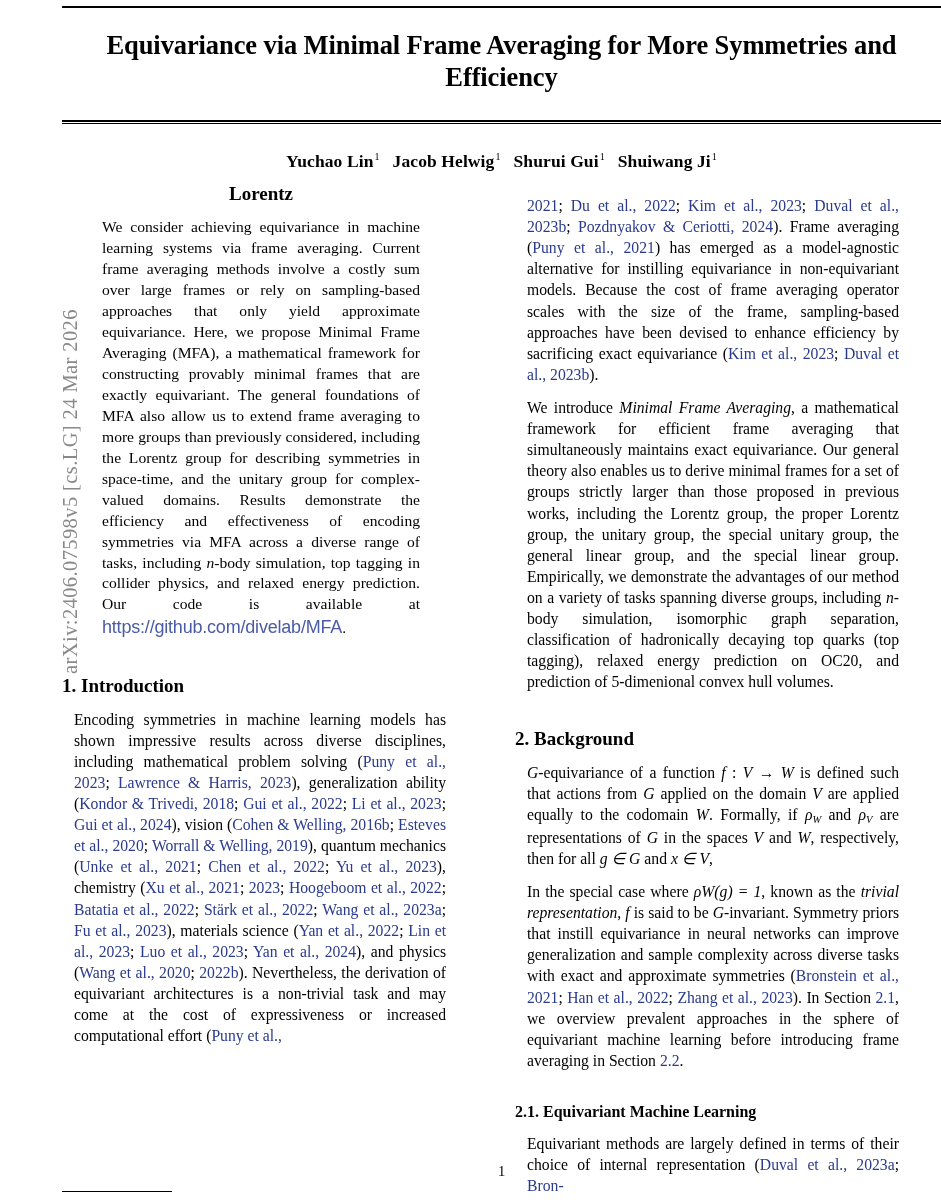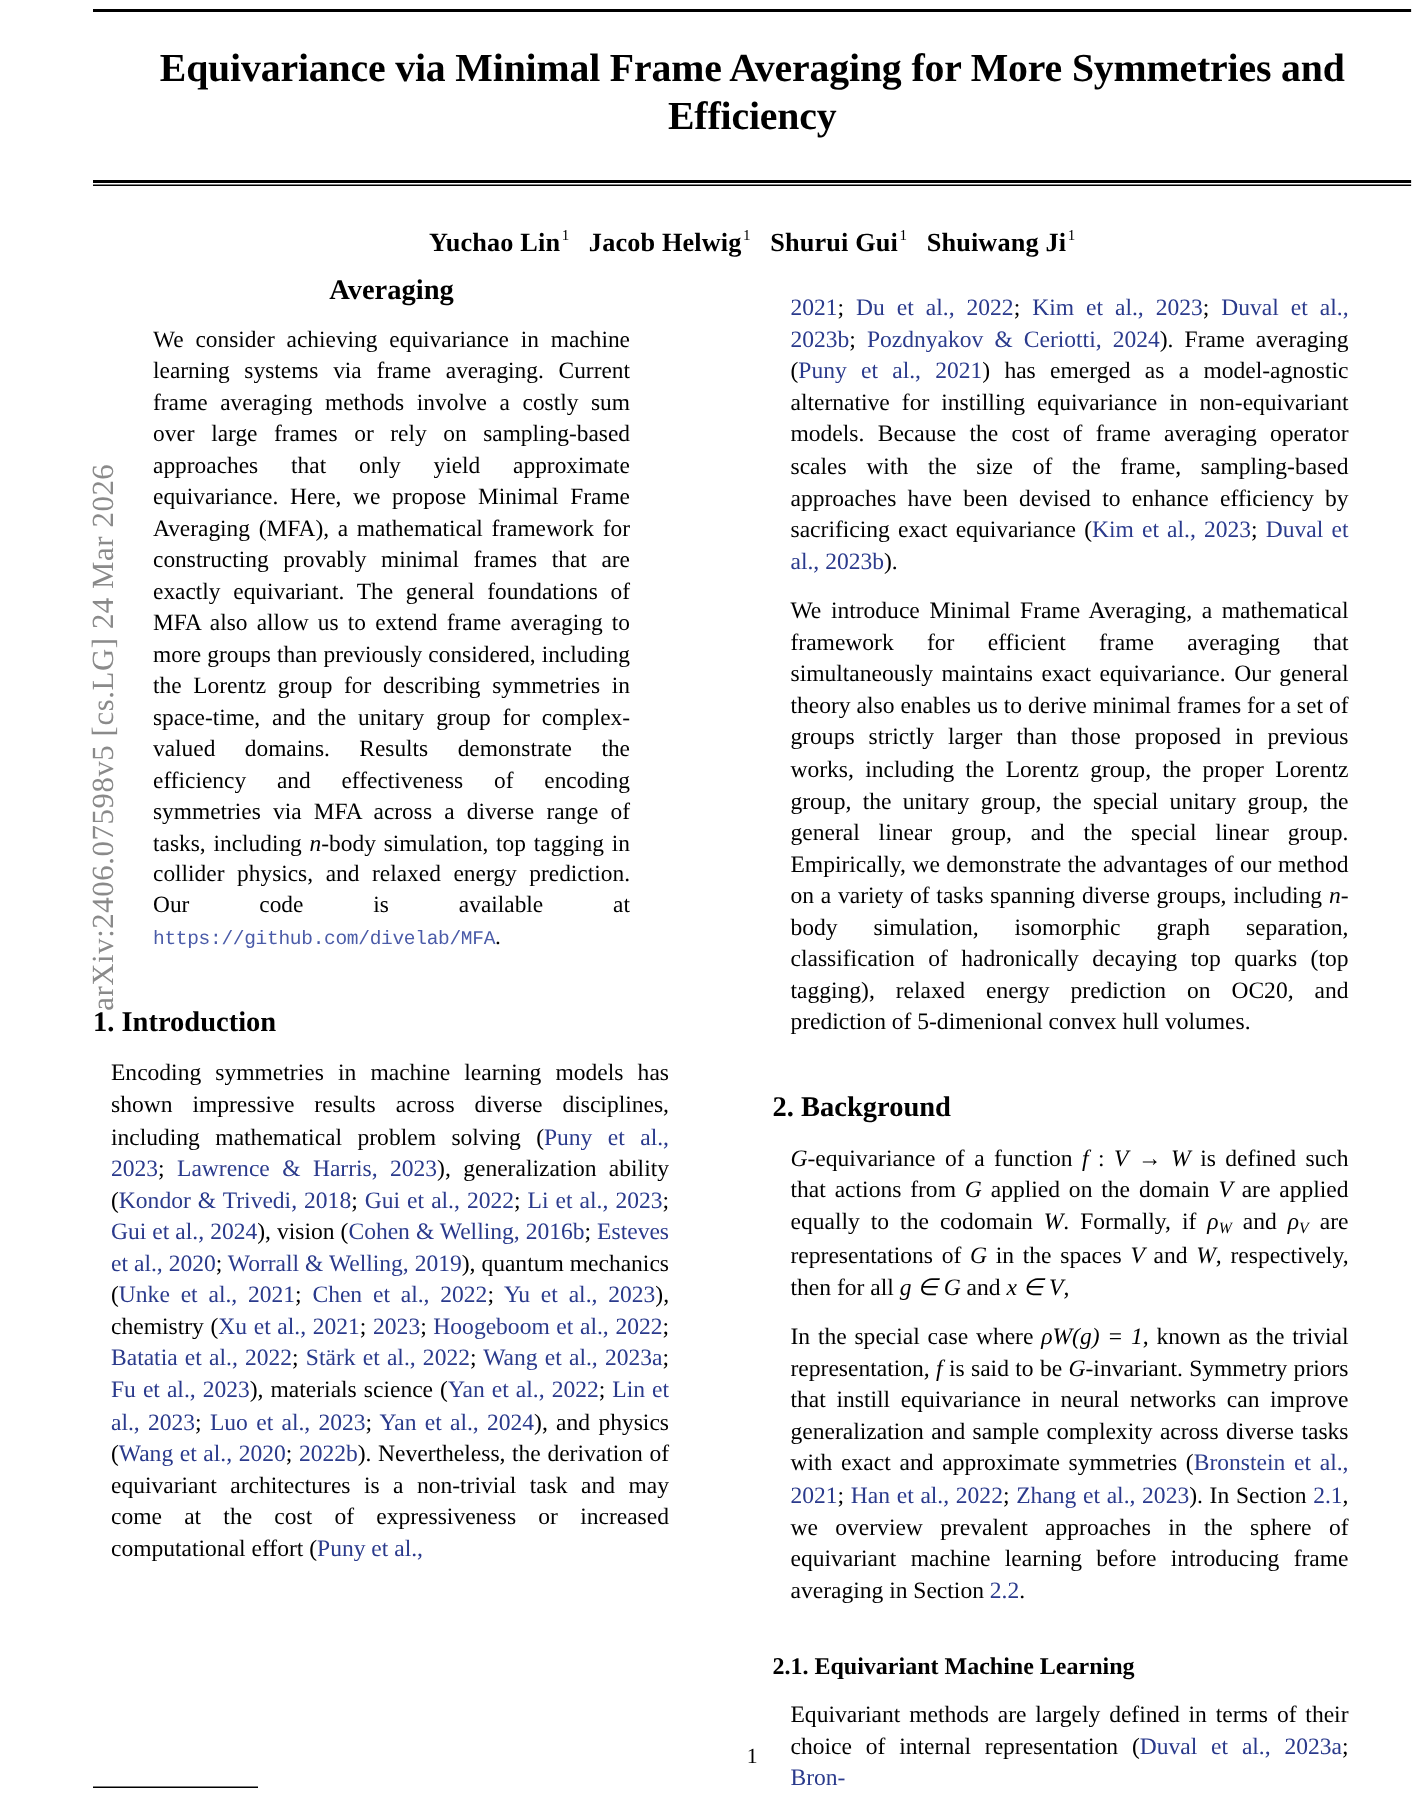--- a/index.html
+++ b/index.html
@@ -134,26 +134,26 @@
     text-align: left;
   }
   .spacer-sec { height: 23px; }
   .spacer-sub { height: 20px; }
 
   a.cite, .cite {
     color: #2a3a8c;
     text-decoration: none;
   }
   .mono {
-    font-family: Liberation Mono, monospace;
+    font-family: Liberation Sans, sans-serif;
     color: #4a5ba8;
-    font-size: 13px;
+    font-size: 18px;
     letter-spacing: -0.2px;
   }
-  .it { }
+  .it { font-style: italic; }
   .mathit { font-family: "Liberation Serif", serif; font-style: italic; }
   .cal { font-family: "Liberation Serif", serif; font-style: italic; }
 
   
   .equation {
     text-align: center;
     font-size: 16.5px;
     font-style: italic;
     margin: 13px 0 13px 0;
     font-family: "Liberation Serif", serif;
@@ -205,21 +205,21 @@
 
     <div id="authors">
       <span class="auth"><span>Yuchao Lin</span><sup class="aff">1</sup></span><span class="sep"></span><span class="auth"><span>Jacob Helwig</span><sup class="aff">1</sup></span><span class="sep"></span><span class="auth"><span>Shurui Gui</span><sup class="aff">1</sup></span><span class="sep"></span><span class="auth"><span>Shuiwang Ji</span><sup class="aff">1</sup></span>
     </div>
 
     <div id="columns">
 
       <div class="col col-left">
 
         <div class="abstract-wrap">
-          <h2 class="abstract-head">Averaging</h2>
+          <h2 class="abstract-head">Lorentz</h2>
           <p class="abs"><span>We consider achieving equivariance in machine learning systems via frame averaging. Current frame averaging methods involve a costly sum over large frames or rely on sampling-based approaches that only yield approximate equivariance. Here, we propose Minimal Frame Averaging (MFA), a mathematical framework for constructing provably minimal frames that are exactly equivariant. The general foundations of MFA also allow us to extend frame averaging to more groups than previously considered, including the Lorentz group for describing symmetries in space-time, and the unitary group for complex-valued domains. Results demonstrate the efficiency and effectiveness of encoding symmetries via MFA across a diverse range of tasks, including </span><span class="mathit">n</span><span>-body simulation, top tagging in collider physics, and relaxed energy prediction. Our code is available at </span><span class="mono">https://github.com/divelab/MFA</span><span>.</span></p>
         </div>
 
         <div class="spacer-sec"></div>
 
         <h2 class="section">1. Introduction</h2>
 
         <p><span>Encoding symmetries in machine learning models has shown impressive results across diverse disciplines, including mathematical problem solving (</span><span class="cite">Puny et al., 2023</span><span>; </span><span class="cite">Lawrence &amp; Harris, 2023</span><span>), generalization ability (</span><span class="cite">Kondor &amp; Trivedi, 2018</span><span>; </span><span class="cite">Gui et al., 2022</span><span>; </span><span class="cite">Li et al., 2023</span><span>; </span><span class="cite">Gui et al., 2024</span><span>), vision (</span><span class="cite">Cohen &amp; Welling, 2016b</span><span>; </span><span class="cite">Esteves et al., 2020</span><span>; </span><span class="cite">Worrall &amp; Welling, 2019</span><span>), quantum mechanics (</span><span class="cite">Unke et al., 2021</span><span>; </span><span class="cite">Chen et al., 2022</span><span>; </span><span class="cite">Yu et al., 2023</span><span>), chemistry (</span><span class="cite">Xu et al., 2021</span><span>; </span><span class="cite">2023</span><span>; </span><span class="cite">Hoogeboom et al., 2022</span><span>; </span><span class="cite">Batatia et al., 2022</span><span>; </span><span class="cite">Stärk et al., 2022</span><span>; </span><span class="cite">Wang et al., 2023a</span><span>; </span><span class="cite">Fu et al., 2023</span><span>), materials science (</span><span class="cite">Yan et al., 2022</span><span>; </span><span class="cite">Lin et al., 2023</span><span>; </span><span class="cite">Luo et al., 2023</span><span>; </span><span class="cite">Yan et al., 2024</span><span>), and physics (</span><span class="cite">Wang et al., 2020</span><span>; </span><span class="cite">2022b</span><span>). Nevertheless, the derivation of equivariant architectures is a non-trivial task and may come at the cost of expressiveness or increased computational effort (</span><span class="cite">Puny et al.,</span></p>
 
         <div id="footnote">

